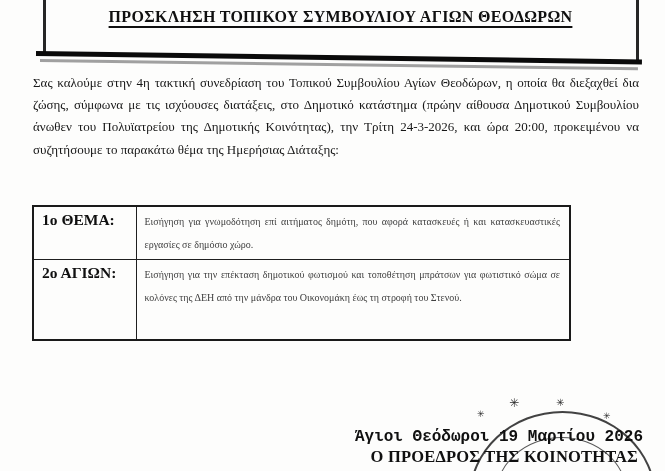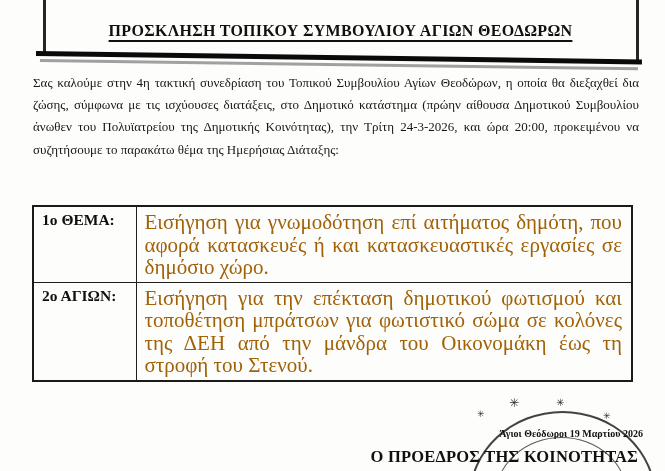--- a/index.html
+++ b/index.html
@@ -13,21 +13,21 @@
     font-family: "Liberation Serif", "DejaVu Serif", serif;
     color: #161616;
   }
 
   
   .vline-left  { position: absolute; left: 43px;  top: 0; width: 2.5px; height: 53px; background: #262626; }
   .vline-right { position: absolute; left: 636px; top: 0; width: 2.5px; height: 60px; background: #262626; }
 
   .doc-title {
     position: absolute;
-    left: 43px; top: 22px; width: 595px;
+    left: 43px; top: 8px; width: 595px;
     text-align: center;
     font-weight: 700;
     font-size: 16px;
     letter-spacing: 0.3px;
     text-decoration: underline;
     text-decoration-thickness: 1.6px;
     text-underline-offset: 4px;
     white-space: nowrap;
     color: #101010;
   }
@@ -57,42 +57,42 @@
     font-size: 13px;
     line-height: 22.2px;
     text-align: justify;
     color: #171717;
   }
 
   
   .agenda {
     position: absolute;
     left: 32px; top: 205px;
-    width: 601px;
+    width: 539px;
     border-collapse: collapse;
     border: 2.2px solid #1a1a1a;
   }
   .agenda td {
     border: 1.6px solid #1f1f1f;
     vertical-align: top;
     padding: 4px 9px 3px 8px;
     box-sizing: border-box;
   }
   .label-cell {
     width: 103px;
     font-weight: 700;
     font-size: 15.5px;
     white-space: nowrap;
     color: #101010;
   }
   .text-cell {
-    font-size: 21px;
+    font-size: 10px;
     line-height: 22.5px;
     text-align: justify;
-    color: #a16207;
+    color: #404040;
   }
   tr.row-1 { height: 50px; }
   tr.row-2 { height: 80px; }
   tr.row-3 { height: 71px; }
 
   
   .seal-outer {
     position: absolute;
     left: 469px; top: 411px;
     width: 183px; height: 170px;
@@ -116,23 +116,24 @@
   }
   .orn-1 { left: 509px; top: 397px; font-size: 12px; }
   .orn-2 { left: 477px; top: 410px; font-size: 9px; }
   .orn-3 { left: 556px; top: 398px; font-size: 10px; }
   .orn-4 { left: 603px; top: 412px; font-size: 9px; }
 
   .dateline {
     position: absolute;
     right: 22px; top: 428px;
     font-weight: 700;
-    font-size: 10px;
+    font-size: 16px;
     white-space: nowrap;
     color: #101010;
+    font-family: Liberation Mono, monospace;
   }
   .signatory {
     position: absolute;
     right: 27px; top: 447px;
     font-weight: 700;
     font-size: 16.5px;
     letter-spacing: 0.2px;
     white-space: nowrap;
     color: #101010;
     margin-left: 40px;

